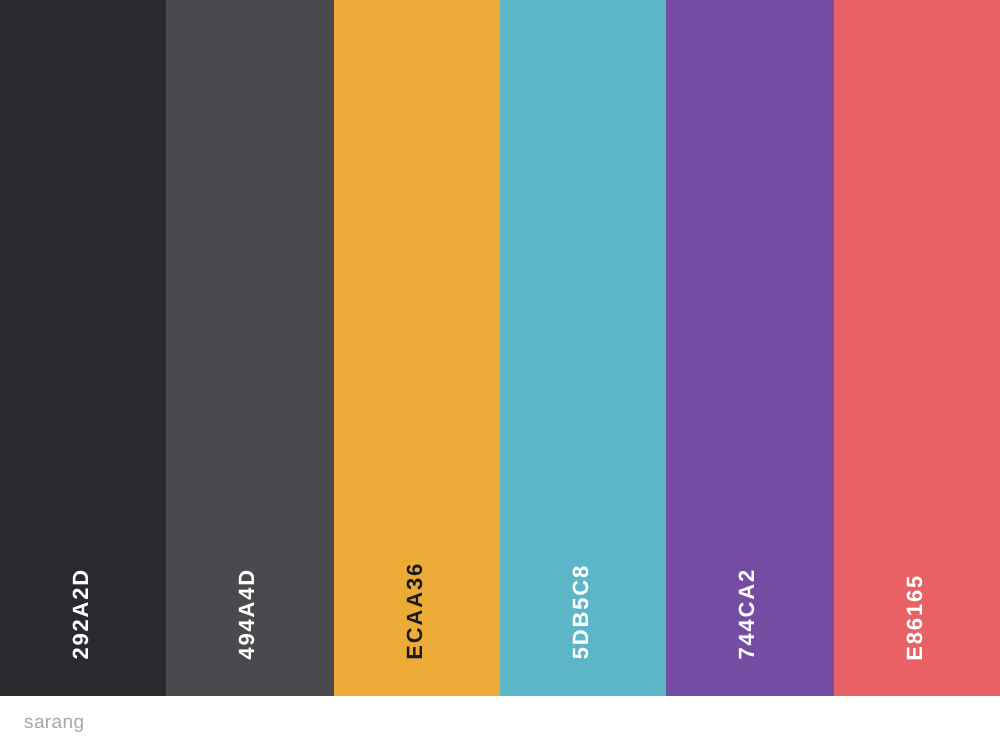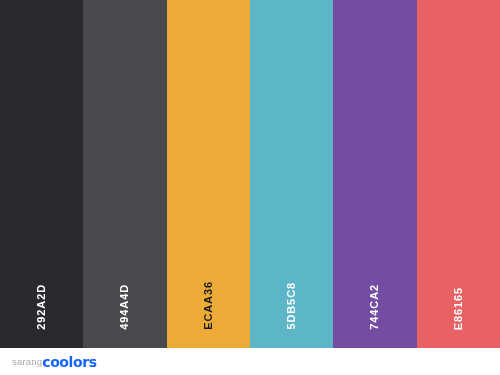--- a/index.html
+++ b/index.html
@@ -56,21 +56,21 @@
     user-select: none;
   }
 
   
   #palette-footer {
     flex: 1 1 auto;
     height: 27px;
     background: #ffffff;
     display: flex;
     align-items: center;
-    justify-content: flex-start;
+    justify-content: space-between;
     padding: 0 15px 0 12px;
     box-sizing: border-box;
   }
 
   #palette-author {
     font-family: "Liberation Sans", sans-serif;
     font-size: 9.5px;
     font-weight: normal;
     color: #a8a8a8;
     letter-spacing: 0.2px;
@@ -108,16 +108,15 @@
     <div class="swatch" style="background: rgb(116, 76, 162);">
       <span class="swatch-label" style="color: rgb(255, 255, 255);">744CA2</span>
     </div>
     <div class="swatch" style="background: rgb(232, 97, 101);">
       <span class="swatch-label" style="color: rgb(255, 255, 255);">E86165</span>
     </div>
   </div>
 
   <div id="palette-footer">
     <span id="palette-author" style="color: rgb(168, 168, 168);">sarang</span>
-    <span id="coolors-logo" style="color: rgb(22, 100, 255);">coolors</span>
   </div>
 
 </div>
 
 </body></html>

